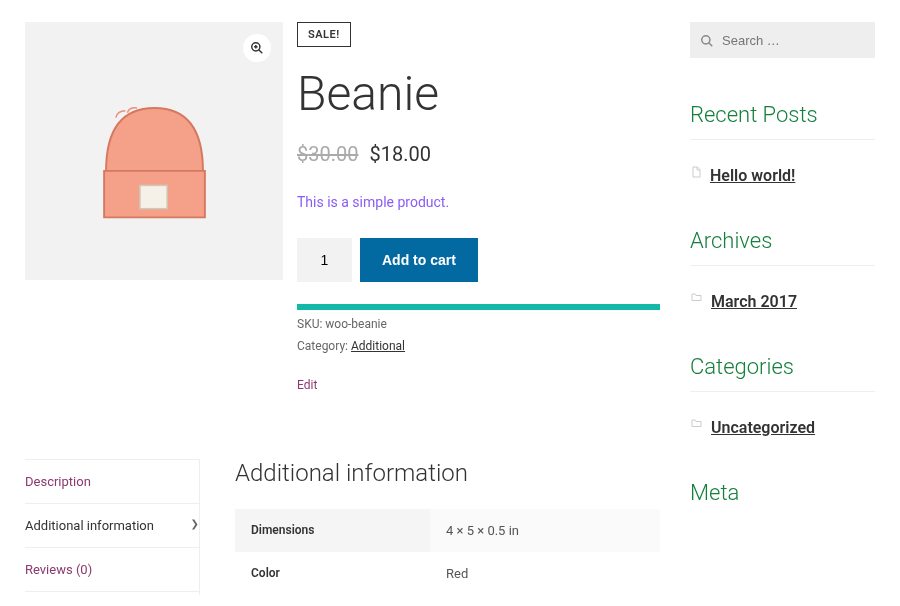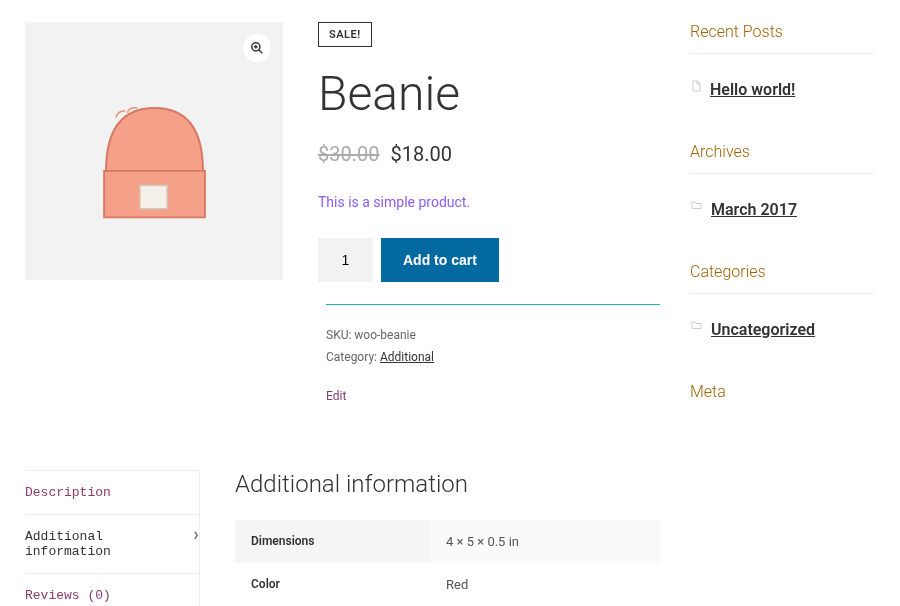--- a/index.html
+++ b/index.html
@@ -16,21 +16,21 @@
       padding: 22px 25px;
       gap: 30px;
     }
     .main-area {
       flex: 1;
       display: flex;
       flex-direction: column;
     }
     .product-row {
       display: flex;
-      gap: 35px;
+      gap: 14px;
     }
     .product-image-wrap {
       width: 258px;
       height: 258px;
       background: #f2f2f2;
       position: relative;
       display: flex;
       align-items: center;
       justify-content: center;
     }
@@ -85,26 +85,25 @@
       background: #0369a1;
       color: #fff;
       border: none;
       padding: 0 22px;
       height: 44px;
       font-size: 14px;
       font-weight: 600;
       cursor: pointer;
     }
     .meta-block {
-      border-top: 1px solid #14b8a6;
-      padding-top: 20px;
+      border-top: 6px solid #14b8a6;
+      padding-top: 4px;
       font-size: 12px;
       color: #666;
       line-height: 1.8;
-      margin-left: 8px;
     }
     .meta-link { color: #333; text-decoration: underline; cursor: pointer; }
     .edit-link {
       margin-top: 18px;
       font-size: 12px;
       color: #8a3a6e;
       cursor: pointer;
     }
     .tabs-section { display: flex; margin-top: 62px; gap: 35px; }
     .tabs-nav {
@@ -112,21 +111,20 @@
       border-right: 1px solid #eee;
     }
     .tab-item {
       padding: 14px 0;
       border-bottom: 1px solid #eee;
       font-size: 13px;
       cursor: pointer;
       display: flex;
       justify-content: space-between;
       align-items: flex-start;
-      font-family: Liberation Mono, monospace;
     }
     .tab-item.active { color: #8a3a6e; }
     .tab-content { flex: 1; }
     .tab-heading {
       font-size: 24px;
       font-weight: 300;
       color: #333;
       margin-bottom: 22px;
     }
     .info-table { width: 100%; }
@@ -158,23 +156,23 @@
     .search-input {
       border: none;
       background: transparent;
       flex: 1;
       font-size: 13px;
       color: #888;
       outline: none;
       margin-left: 8px;
     }
     .widget-title {
-      font-size: 16px;
+      font-size: 22px;
       font-weight: 300;
-      color: #a16207;
+      color: #15803d;
       margin-bottom: 16px;
       padding-bottom: 12px;
       border-bottom: 1px solid #eee;
     }
     .widget-item {
       display: flex;
       align-items: flex-start;
       gap: 8px;
       font-size: 16px;
       margin-bottom: 40px;
@@ -257,20 +255,27 @@
           <div class="info-row">
             <div class="info-label">Color</div>
             <div class="info-value">Red</div>
           </div>
         </div>
       </div>
     </div>
   </div>
 
   <div class="sidebar">
+    <div class="search-box">
+      <svg class="side-icon" width="14" height="14" viewBox="0 0 24 24" fill="none" stroke="#888" stroke-width="2.5">
+          <circle cx="10" cy="10" r="7"></circle>
+          <line x1="15" y1="15" x2="21" y2="21"></line>
+        </svg>
+      <input class="search-input" type="text" placeholder="Search …" style="">
+    </div>
 
     <div class="widget-block">
       <h3 class="widget-title">Recent Posts</h3>
       <div class="widget-item">
         <svg class="side-icon" width="12" height="14" viewBox="0 0 24 24" fill="#ccc">
             <path d="M6 2h9l5 5v15H6z" fill="none" stroke="#ccc" stroke-width="2"></path>
             <path d="M14 2v6h6" fill="none" stroke="#ccc" stroke-width="2"></path>
           </svg>
         <span class="widget-link">Hello world!</span>
       </div>

